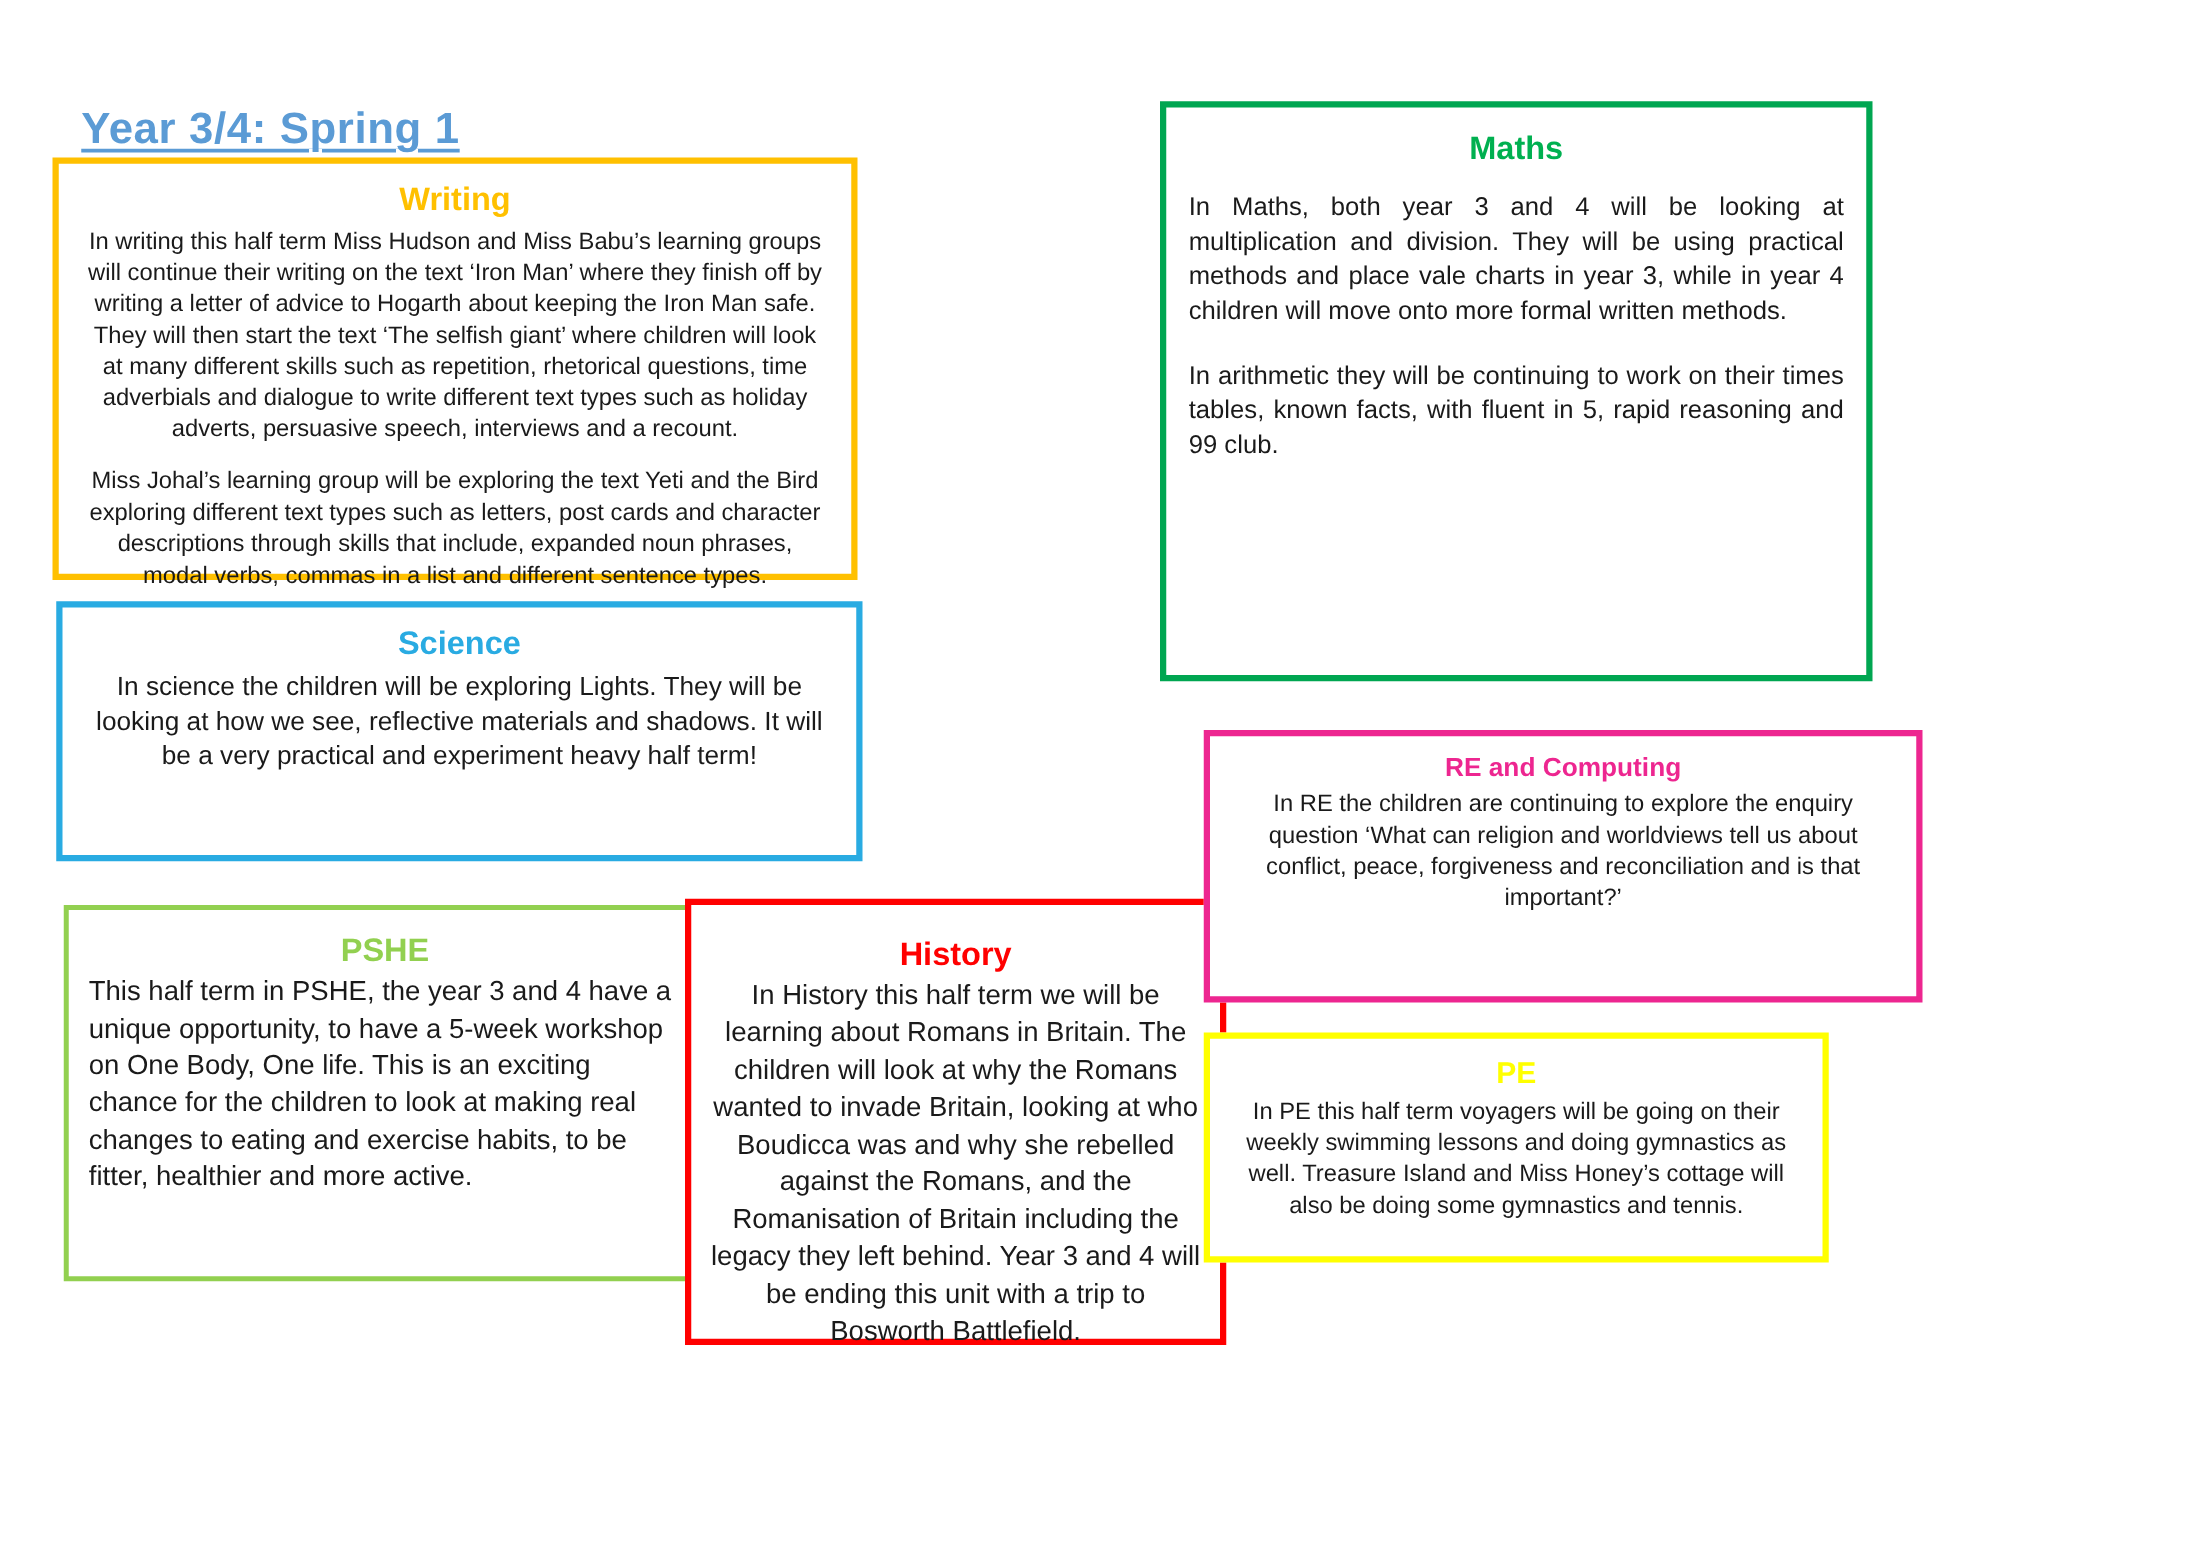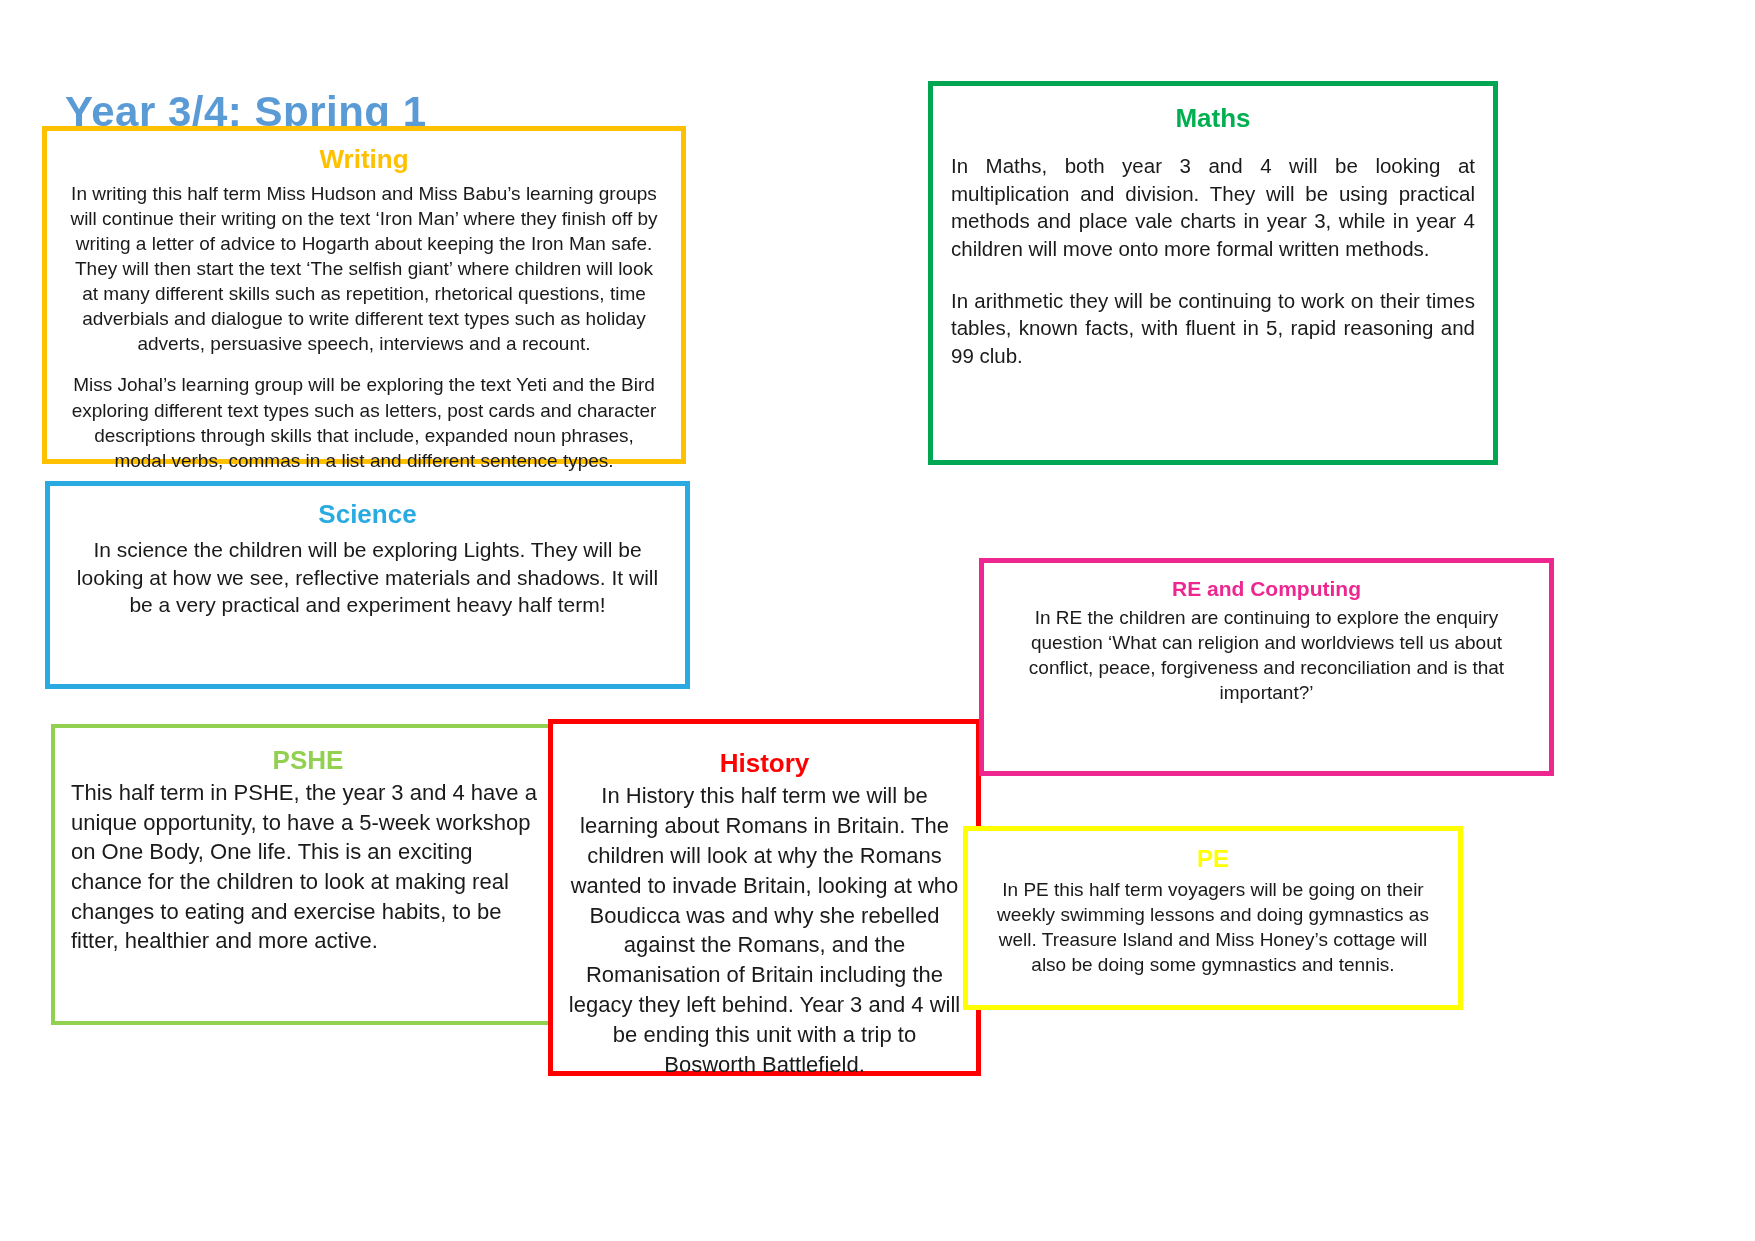--- a/index.html
+++ b/index.html
@@ -11,21 +11,21 @@
     position: relative;
     width: 1755px;
     height: 1241px;
     font-family: "Liberation Sans", sans-serif;
     color: #1a1a1a;
   }
   .page-title {
     position: absolute;
     left: 65px;
     top: 60px;
-    font-size: 42px;
+    font-size: 35px;
     font-weight: bold;
     color: #5B9BD5;
     text-decoration: underline;
     text-decoration-thickness: 3px;
     text-underline-offset: 5px;
     letter-spacing: 0.5px;
   }
   .box {
     position: absolute;
     box-sizing: border-box;
@@ -79,34 +79,33 @@
     width: 433px; height: 357px;
     border: 5px solid #FF0000;
     padding: 21px 14px;
   }
   .box-history h2 { color: #FF0000; margin-bottom: 2px; }
   .box-history p { font-size: 22px; text-align: center; line-height: 1.36; }
 
   
   .box-maths {
     left: 928px; top: 81px;
-    width: 570px; height: 384px;
+    width: 570px; height: 464px;
     border: 5px solid #00A651;
     padding: 14px 18px;
   }
   .box-maths h2 { color: #00B050; margin-bottom: 18px; }
   .box-maths p { font-size: 20.5px; text-align: justify; line-height: 1.35; margin-bottom: 24px; }
 
   
   .box-re {
-    left: 963px; top: 558px;
+    left: 963px; top: 584px;
     width: 575px; height: 218px;
     border: 5px solid #ED2690;
     padding: 10px 16px;
-    margin-left: 16px;
   }
   .box-re h2 { color: #ED2690; font-size: 21px; margin-bottom: 4px; }
   .box-re p { font-size: 19px; text-align: center; margin-bottom: 14px; }
 
   
   .box-pe {
     left: 963px; top: 826px;
     width: 500px; height: 184px;
     border: 5px solid #FFFF00;
     padding: 10px 14px;

